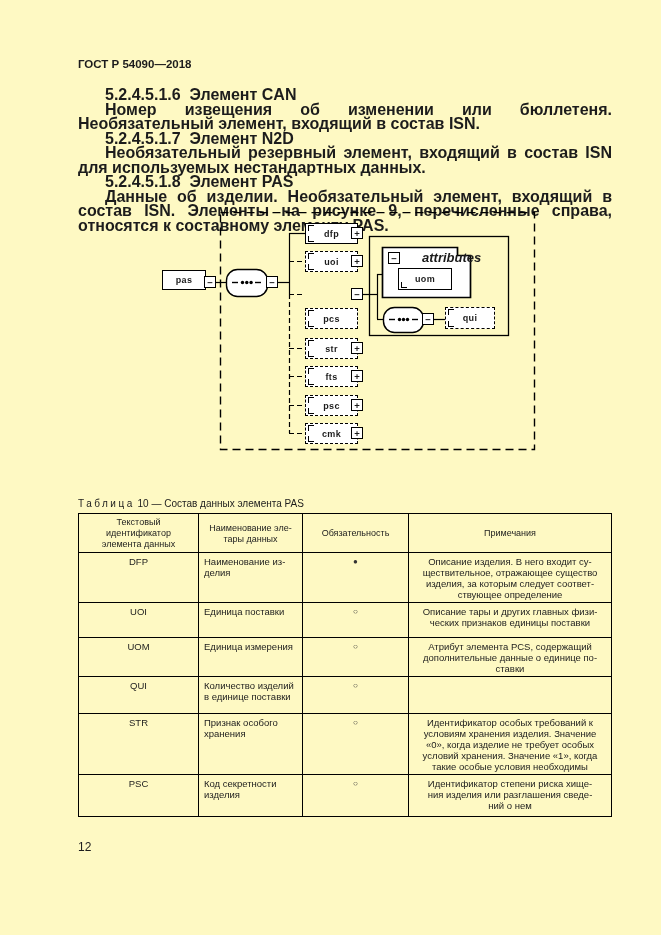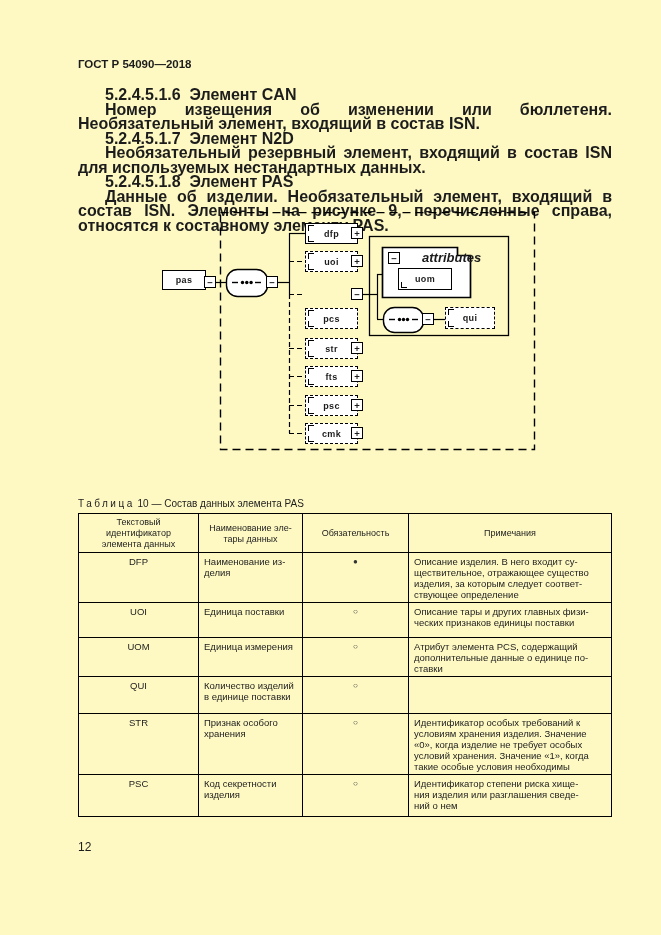--- a/index.html
+++ b/index.html
@@ -34,21 +34,21 @@
   .tbl-caption .spaced{letter-spacing:2.5px;}
   table.gost{position:absolute;left:78px;top:513px;width:533px;border-collapse:collapse;
       table-layout:fixed;font-size:9.5px;}
   table.gost th,table.gost td{border:1px solid #000;vertical-align:top;
       padding:3px 5px 2px 5px;line-height:11px;box-sizing:border-box;}
   table.gost th{font-weight:normal;font-size:9px;text-align:center;vertical-align:middle;
       white-space:pre-line;}
   td.c-id{text-align:center;padding-top:5px;}
   td.c-name{white-space:pre-line;}
   td.c-req{text-align:center;font-size:8px;padding-top:6px;color:#333;}
-  td.c-notes{white-space:pre-line;text-align:left;}
+  td.c-notes{white-space:pre-line;text-align:center;}
 
   .page-number{position:absolute;left:78px;top:840px;font-size:12px;}
 </style>
 </head>
 <body>
 
 <div class="page">
 
   <div class="gost-header">ГОСТ Р 54090—2018</div>
 

